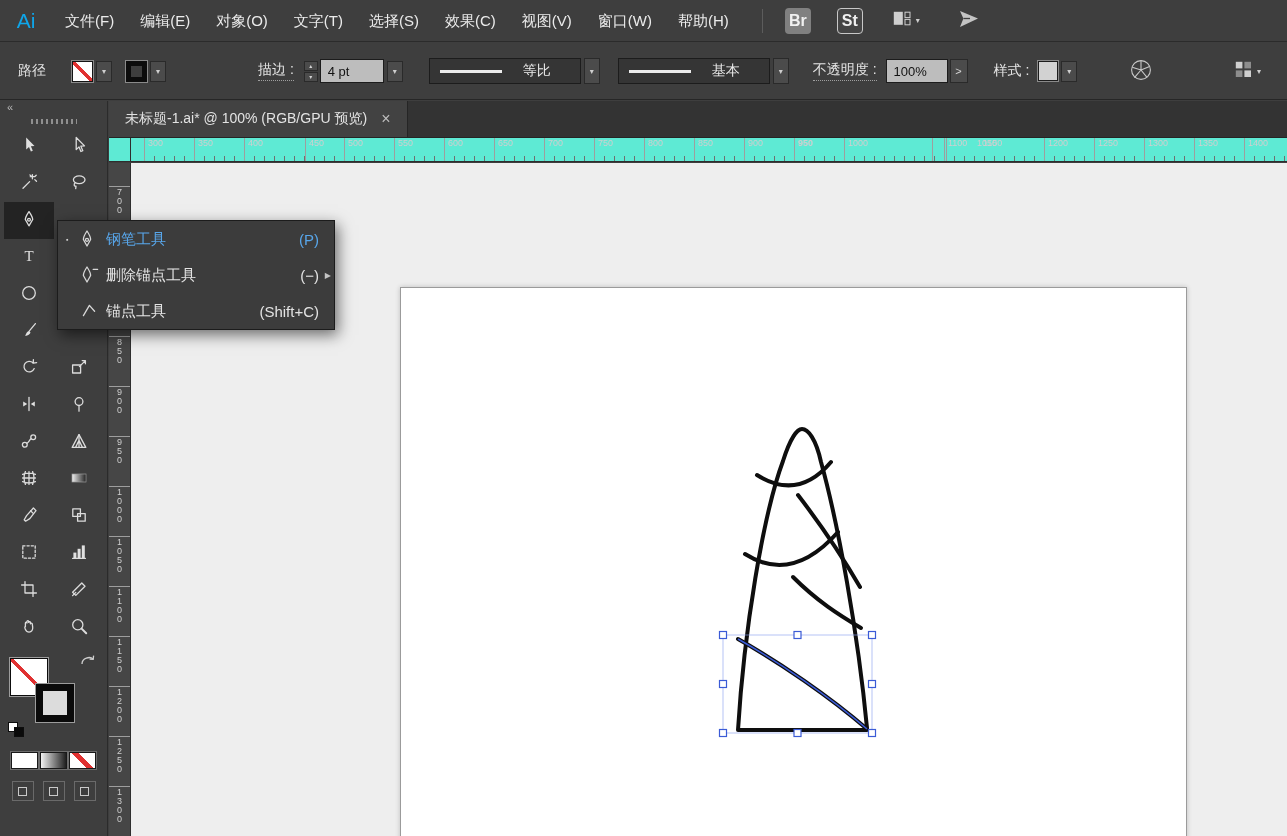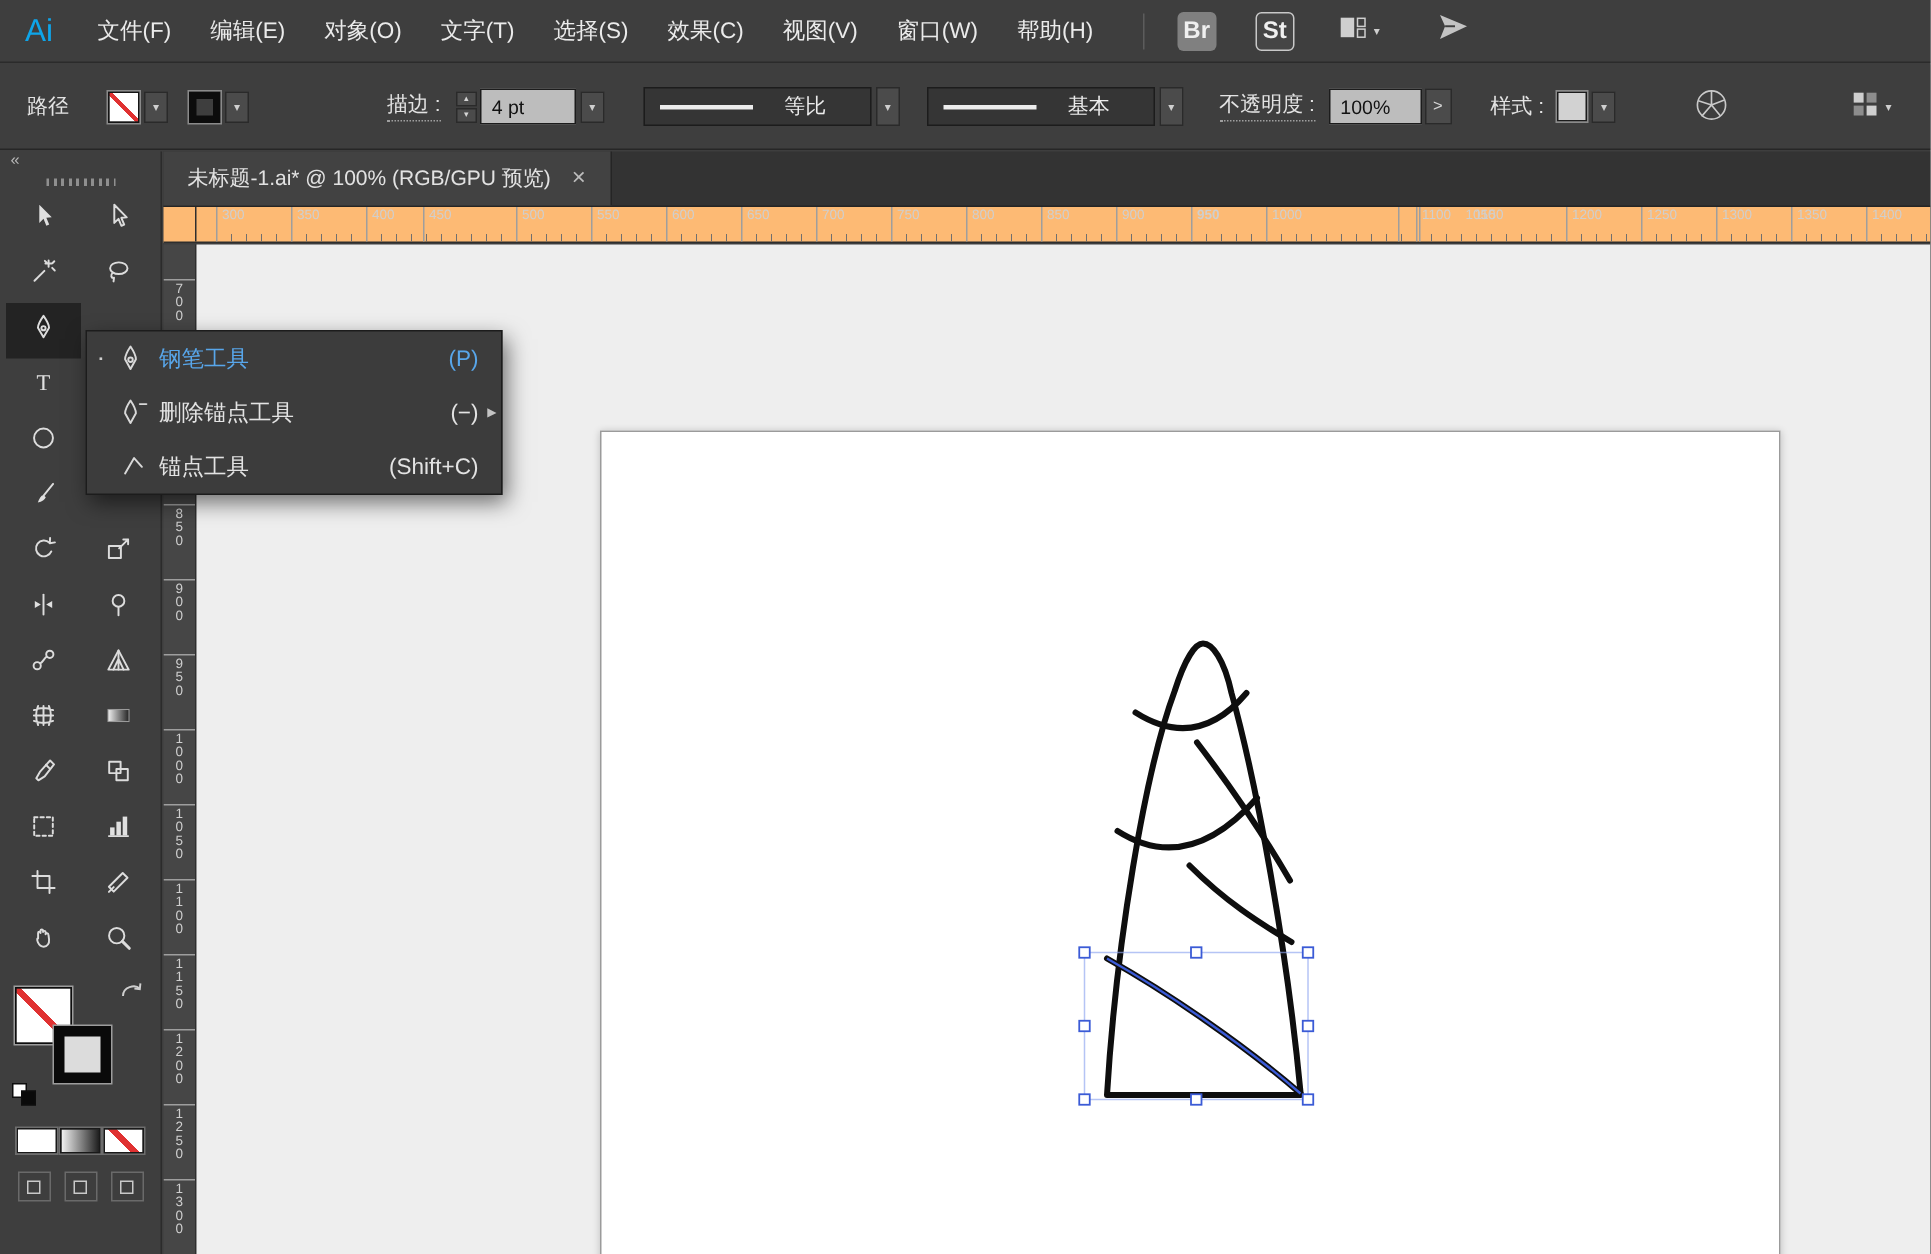--- a/index.html
+++ b/index.html
@@ -59,21 +59,21 @@
   #mini-none{background:linear-gradient(45deg,#fff 42%,#e03131 42%,#e03131 58%,#fff 58%)}
   #draw-modes{display:flex;justify-content:center;gap:9px;margin-top:12px}
   .dm{width:22px;height:20px;border:1px solid #6a6a6a;display:flex;align-items:center;justify-content:center}
   .dm i{display:block;width:9px;height:9px;border:1px solid #c9c9c9}
 
   
   #docarea{position:absolute;left:109px;top:101px;right:0;bottom:0}
   #tabstrip{height:37px;background:#333333;border-bottom:1px solid #252525;display:flex}
   #doc-tab{display:flex;align-items:center;gap:14px;background:#424242;border-right:1px solid #252525;padding:0 16px;font-size:14px;color:#e2e2e2;white-space:nowrap}
   #tab-close{color:#bdbdbd;font-size:16px}
-  #rulerrow{display:flex;height:24px;background:#fdba74;border-bottom:1px solid #2e2e2e}
+  #rulerrow{display:flex;height:24px;background:#5eead4;border-bottom:1px solid #2e2e2e}
   #ruler-corner{width:22px;border-right:1px solid #2e2e2e;flex:none}
   #hruler{position:relative;flex:1;overflow:hidden;background-image:repeating-linear-gradient(90deg,#6f6f6f 0 1px,transparent 1px 10px);background-size:100% 5px;background-position:13px 100%;background-repeat:no-repeat}
   .hlab{position:absolute;top:0;height:24px;border-left:1px solid #9e9e9e;padding-left:3px;font-size:9px;color:#cfcfcf;line-height:11px}
   #canvaswrap{position:absolute;left:0;top:62px;right:0;bottom:0;display:flex}
   #vruler{position:relative;width:22px;flex:none;background:#464646;border-right:1px solid #2e2e2e;overflow:hidden}
   .vlab{position:absolute;left:0;width:100%;border-top:1px solid #9e9e9e;font-size:9px;line-height:9px;color:#cfcfcf;text-align:center;white-space:pre;padding-top:1px}
   #canvas{position:relative;flex:1;background:#eeeeee;overflow:hidden}
   #artboard{position:absolute;left:269px;top:124px;width:787px;height:700px;background:#fff;border:1px solid #9b9b9b;box-shadow:0 0 5px rgba(0,0,0,.2)}
   #artwork{position:absolute;left:0;top:0}
 
@@ -393,21 +393,21 @@
         <span id="tab-close">×</span>
       </div>
     </div>
 
     <div id="rulerrow">
       <div id="ruler-corner"></div>
       <div id="hruler">
           <div class="hlab" style="left: 13px;">300</div>
           <div class="hlab" style="left: 63px;">350</div>
           <div class="hlab" style="left: 113px;">400</div>
-          <div class="hlab" style="left: 151px;">450</div>
+          <div class="hlab" style="left: 174px;">450</div>
           <div class="hlab" style="left: 213px;">500</div>
           <div class="hlab" style="left: 263px;">550</div>
           <div class="hlab" style="left: 313px;">600</div>
           <div class="hlab" style="left: 363px;">650</div>
           <div class="hlab" style="left: 413px;">700</div>
           <div class="hlab" style="left: 463px;">750</div>
           <div class="hlab" style="left: 513px;">800</div>
           <div class="hlab" style="left: 563px;">850</div>
           <div class="hlab" style="left: 613px;">900</div>
           <div class="hlab" style="left: 663px; font-weight: bold;">950</div>

